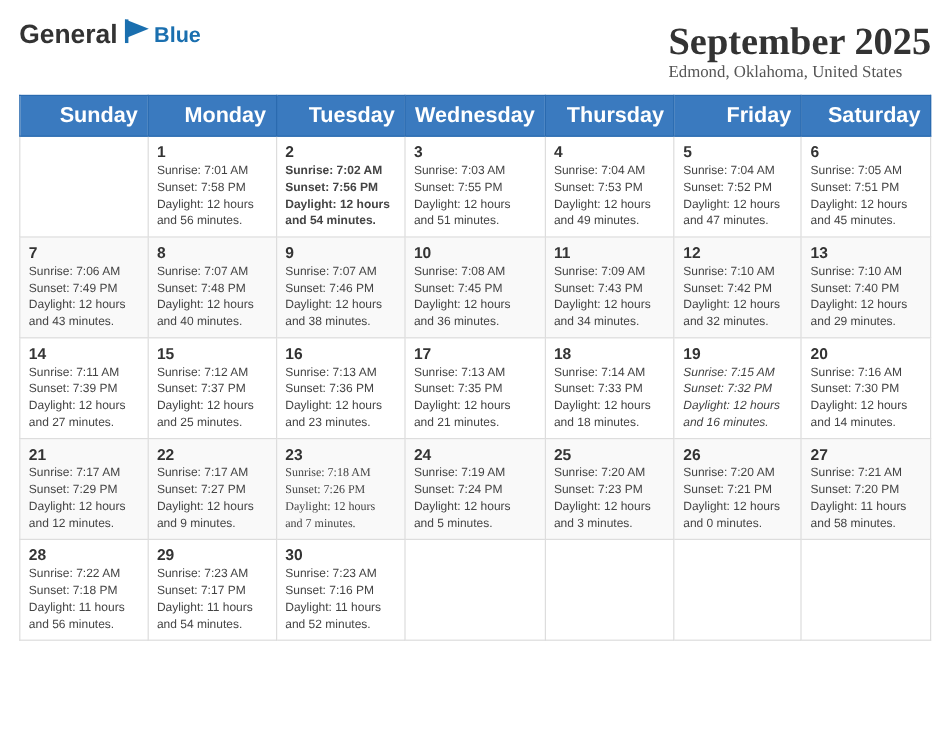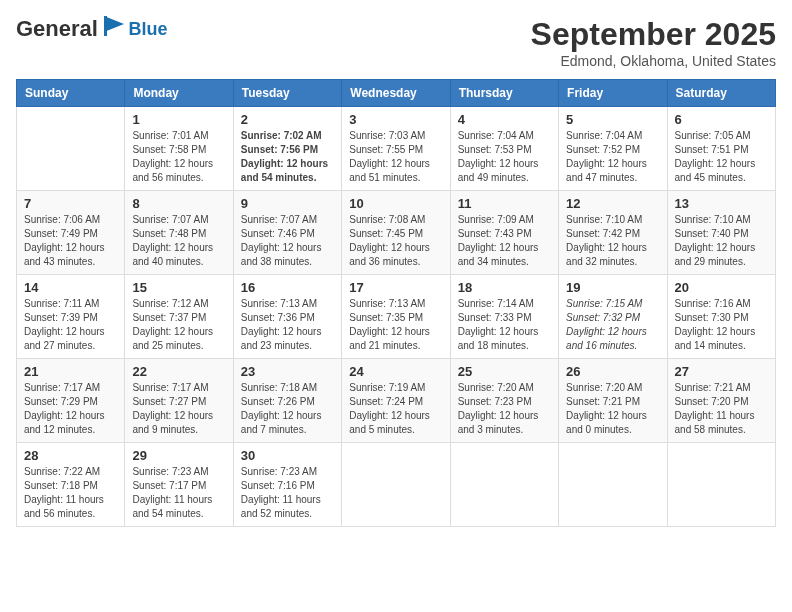--- a/index.html
+++ b/index.html
@@ -29,42 +29,43 @@
       font-size: 18px;
       font-weight: bold;
       color: #1a6faf;
     }
     .logo-icon {
       width: 24px;
       height: 20px;
       margin-left: 2px;
     }
     .title-area {
-      text-align: right;
+      text-align: left;
+      font-family: Liberation Serif, serif;
     }
     .month-title {
       font-size: 32px;
       font-weight: bold;
       color: #333;
     }
     .location-title {
       font-size: 14px;
       color: #555;
     }
     .calendar {
       width: 100%;
       border-collapse: collapse;
       border: 1px solid #ccc;
     }
     .calendar th {
       background-color: #3a7abf;
       color: #fff;
-      text-align: left;
+      text-align: right;
       padding: 6px 8px;
-      font-size: 12px;
+      font-size: 18px;
       border: 1px solid #2a6aaf;
     }
     .calendar td {
       vertical-align: top;
       padding: 5px 7px;
       border: 1px solid #ddd;
       width: calc(100% / 7);
       min-height: 80px;
       background: #fff;
       font-size: 10.5px;
@@ -281,21 +282,21 @@
         </td>
         <td>
           <span class="day-number">22</span>
           <div class="day-info" style="white-space: pre-line;">Sunrise: 7:17 AM
 Sunset: 7:27 PM
 Daylight: 12 hours
 and 9 minutes.</div>
         </td>
         <td>
           <span class="day-number">23</span>
-          <div class="day-info" style="white-space: pre-line;">Sunrise: 7:18 AM
+          <div class="day-info" style="white-space: pre-line; font-family: Liberation Serif, serif;">Sunrise: 7:18 AM
 Sunset: 7:26 PM
 Daylight: 12 hours
 and 7 minutes.</div>
         </td>
         <td>
           <span class="day-number">24</span>
           <div class="day-info" style="white-space: pre-line;">Sunrise: 7:19 AM
 Sunset: 7:24 PM
 Daylight: 12 hours
 and 5 minutes.</div>

